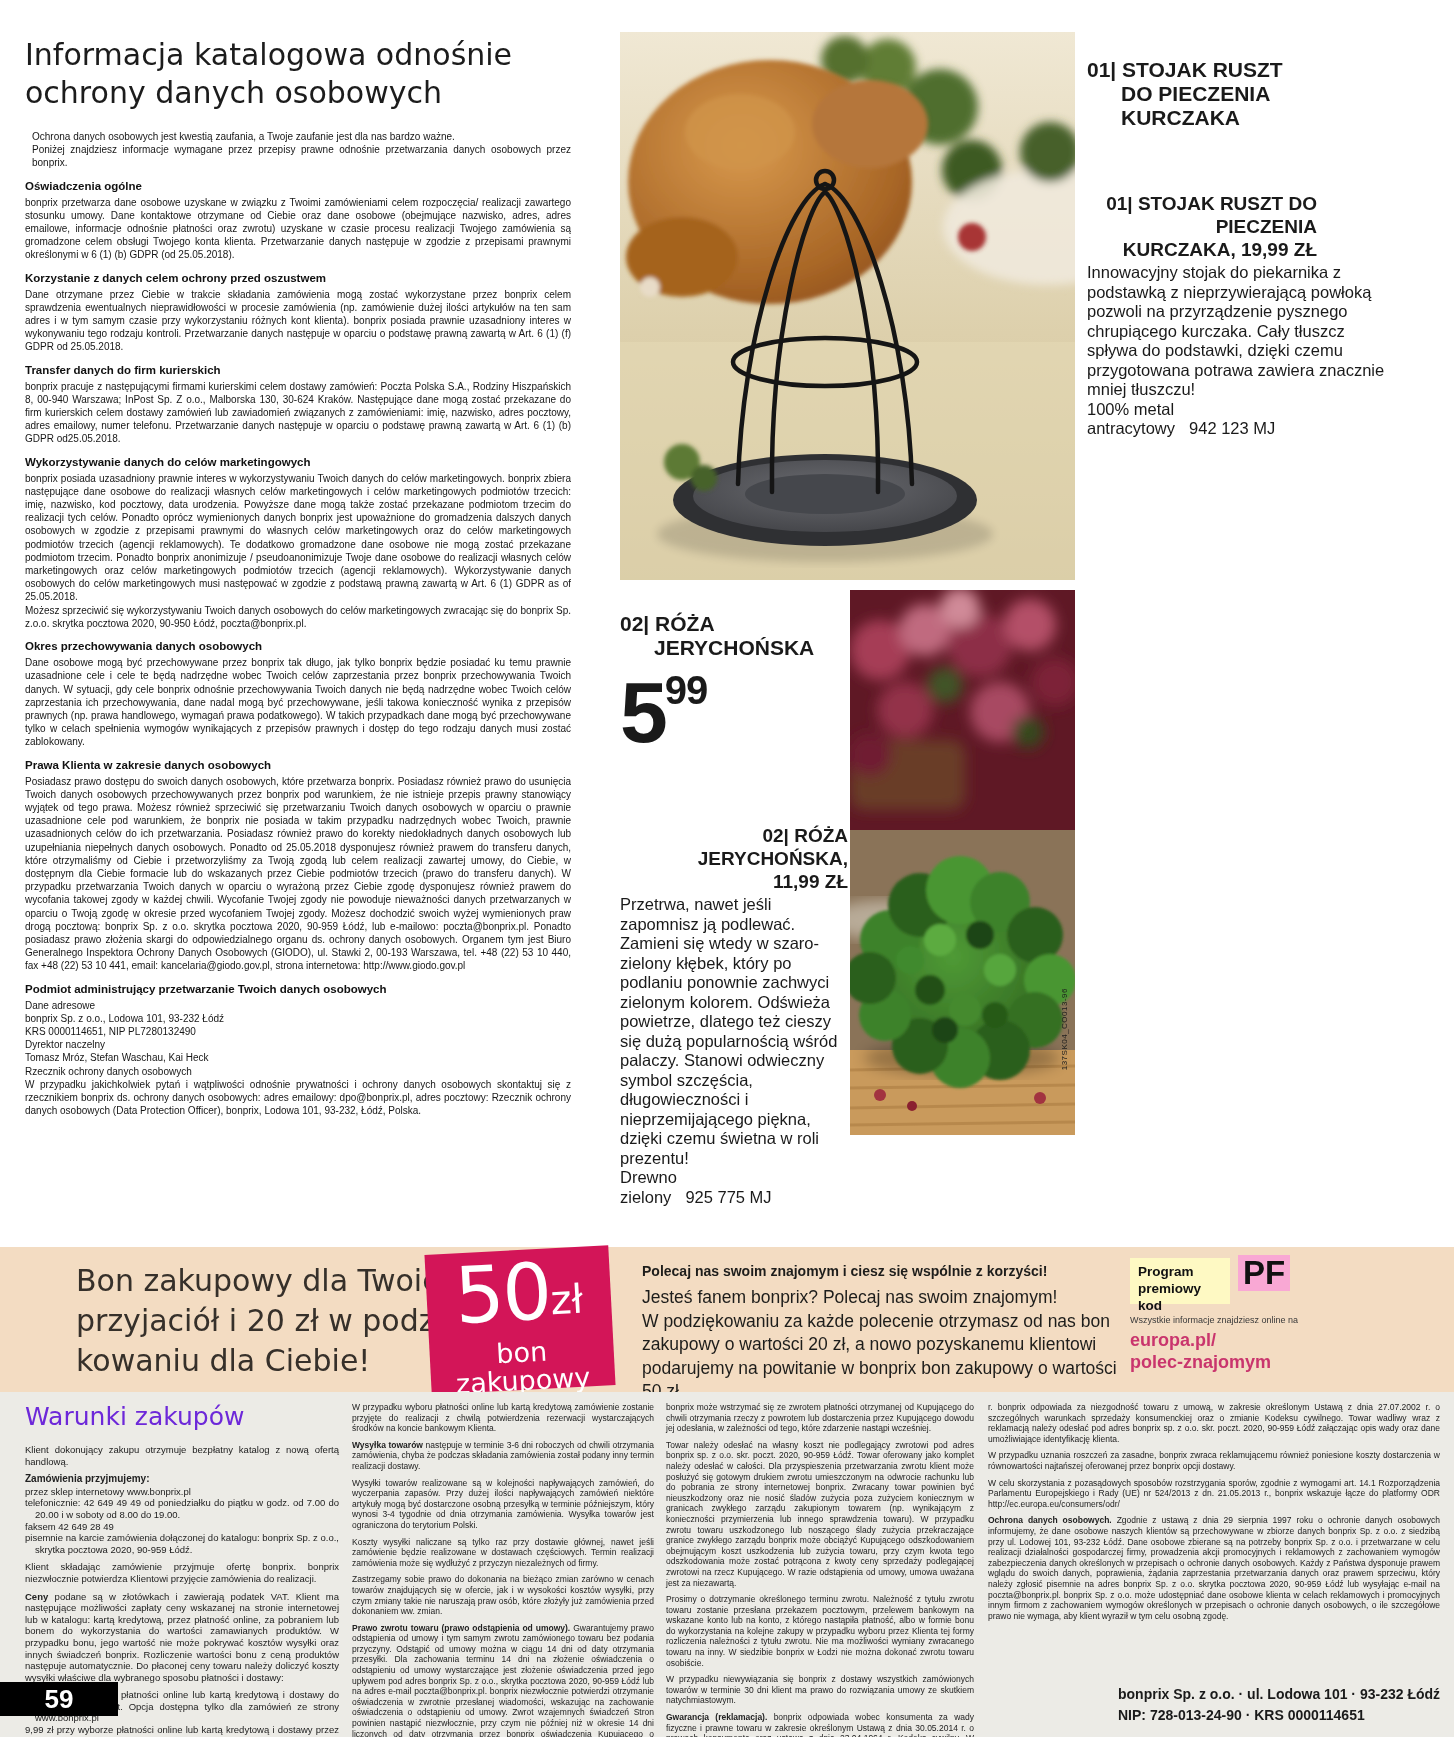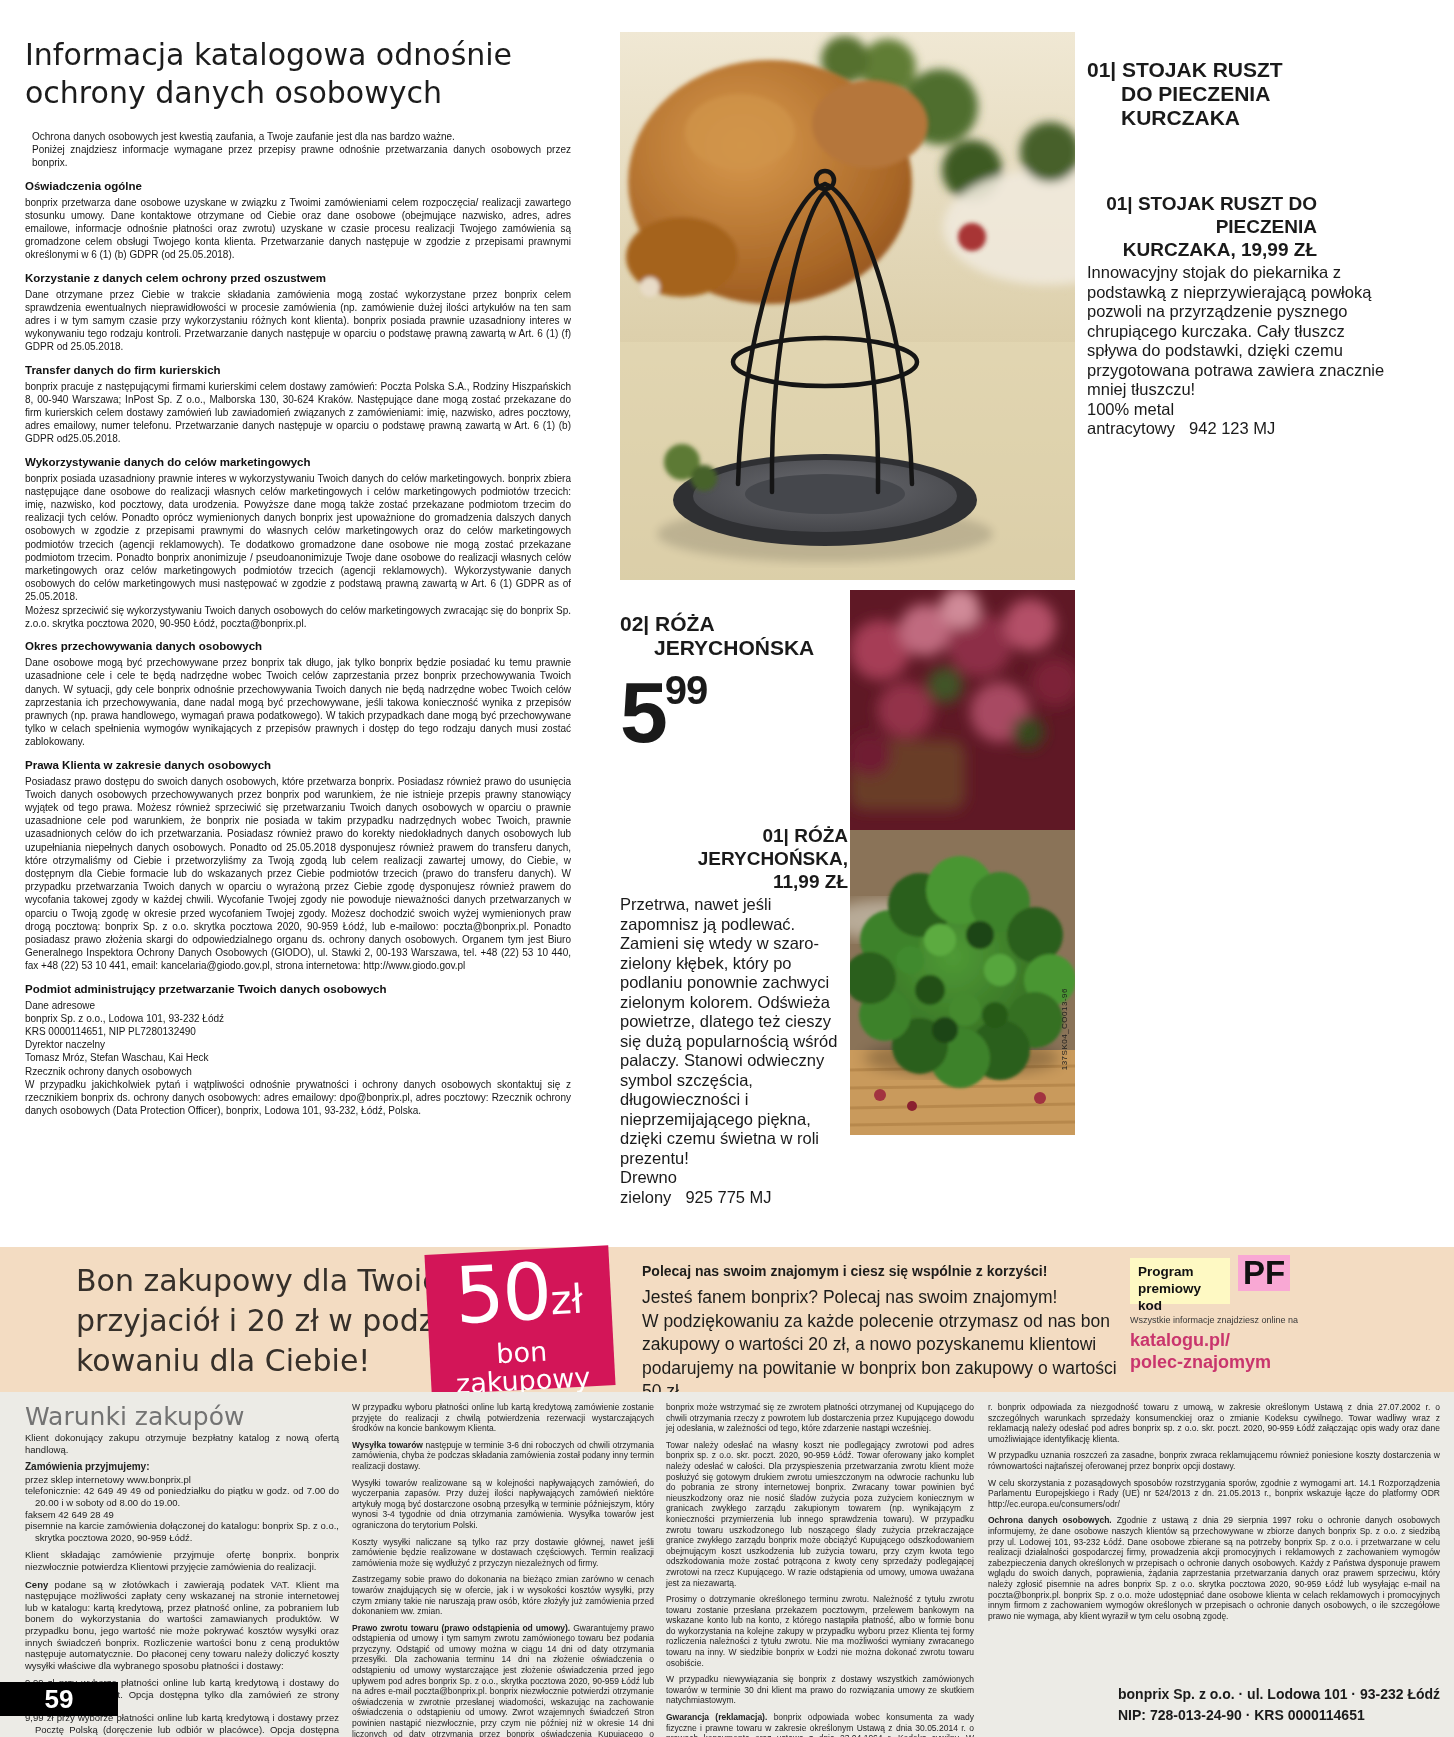--- a/index.html
+++ b/index.html
@@ -54,21 +54,21 @@
   .pf-box { position:absolute; left:1238px; top:8px; width:52px; height:36px; background:#f9a8d4;
     display:flex; align-items:center; justify-content:center; font-weight:bold; font-size:33px; color:#111; }
   .online-note { position:absolute; left:1130px; top:68px; width:300px; font-size:9px; color:#3a3a3a; }
   .ref-link { position:absolute; left:1130px; top:82px; font-weight:bold; font-size:18px; line-height:22px;
     color:#c9356d; white-space:pre-line; cursor:pointer; }
   
   .footer { position:absolute; left:0; top:1392px; width:1454px; height:345px; background:#ecebe6; overflow:hidden; }
   .fcol { position:absolute; top:10px; font-size:8.5px; line-height:10.6px; text-align:justify; color:#222; }
   .fcol p { margin-bottom:6px; }
   .col1 { left:25px; width:314px; font-size:9.5px; line-height:11.6px; }
-  .col1 h2 { font-family:"DejaVu Sans", sans-serif; font-weight:400; font-size:25px; line-height:30px; color:#737373; margin-bottom:0; }
+  .col1 h2 { font-family:"DejaVu Sans", sans-serif; font-weight:400; font-size:25px; line-height:30px; color:#6d28d9; margin-bottom:12px; }
   .col1 .blead { font-weight:bold; font-size:10px; }
   .col1 ul { list-style:none; margin-bottom:6px; }
   .col1 ul li { padding-left:10px; text-indent:-10px; }
   .col2 { left:352px; width:302px; }
   .col3 { left:666px; width:308px; }
   .col4 { left:988px; width:452px; height:268px; overflow:hidden; }
   .company { position:absolute; left:1118px; top:292px; font-size:14px; line-height:21px; font-weight:bold; color:#1a1a1a; }
   .pagenum { position:absolute; left:0px; top:1682px; width:118px; height:34px; background:#000; color:#fff;
     display:flex; align-items:center; justify-content:center; font-weight:bold; font-size:26px; }
 </style>
@@ -253,21 +253,21 @@
     <div class="prod-sub" style="width:230px">01| STOJAK RUSZT DO PIECZENIA KURCZAKA, 19,99 ZŁ</div>
     <div class="prod-desc" style="width:300px">Innowacyjny stojak do piekarnika z podstawką z nieprzywierającą powłoką pozwoli na przyrządzenie pysznego chrupiącego kurczaka. Cały tłuszcz spływa do podstawki, dzięki czemu przygotowana potrawa zawiera znacznie mniej tłuszczu!</div>
     <div class="prod-spec">100% metal</div>
     <div class="prod-spec"><span>antracytowy</span><span class="code">942 123 MJ</span></div>
   </div>
 
   <div class="prod prod2">
     <div class="prod-name" style="width:170px">02| RÓŻA JERYCHOŃSKA</div>
     <div class="price"><span class="big">5</span><span class="sup">99</span></div>
     <div class="gap2"></div>
-    <div class="prod-sub" style="width:228px">01| RÓŻA JERYCHOŃSKA, 11,99 ZŁ</div>
+    <div class="prod-sub" style="width:228px">02| RÓŻA JERYCHOŃSKA, 11,99 ZŁ</div>
     <div class="prod-desc" style="width:228px">Przetrwa, nawet jeśli zapomnisz ją podlewać. Zamieni się wtedy w szaro-zielony kłębek, który po podlaniu ponownie zachwyci zielonym kolorem. Odświeża powietrze, dlatego też cieszy się dużą popularnością wśród palaczy. Stanowi odwieczny symbol szczęścia, długowieczności i nieprzemijającego piękna, dzięki czemu świetna w roli prezentu!</div>
     <div class="prod-spec">Drewno</div>
     <div class="prod-spec"><span>zielony</span><span class="code">925 775 MJ</span></div>
   </div>
 
   <div class="banner">
     <div class="banner-left">Bon zakupowy dla Twoich
 przyjaciół i 20 zł w podzię-
 kowaniu dla Ciebie!</div>
     <div class="badge">
@@ -277,21 +277,21 @@
     <div class="banner-right">
       <div class="rt">Polecaj nas swoim znajomym i ciesz się wspólnie z korzyści!</div>
       <div class="rb">Jesteś fanem bonprix? Polecaj nas swoim znajomym!
 W podziękowaniu za każde polecenie otrzymasz od nas bon
 zakupowy o wartości 20 zł, a nowo pozyskanemu klientowi
 podarujemy na powitanie w bonprix bon zakupowy o wartości 50 zł.</div>
     </div>
     <div class="program-box">Program premiowy kod</div>
     <div class="pf-box">PF</div>
     <div class="online-note">Wszystkie informacje znajdziesz online na</div>
-    <div class="ref-link">katalogu.pl/
+    <div class="ref-link">europa.pl/
 polec-znajomym</div>
   </div>
 
   <div class="footer">
     <div class="fcol col1">
       <h2>Warunki zakupów</h2>
       <p>Klient dokonujący zakupu otrzymuje bezpłatny katalog z nową ofertą handlową.</p>
       <p class="blead" style="margin-bottom:1px">Zamówienia przyjmujemy:</p>
       <ul>
 

